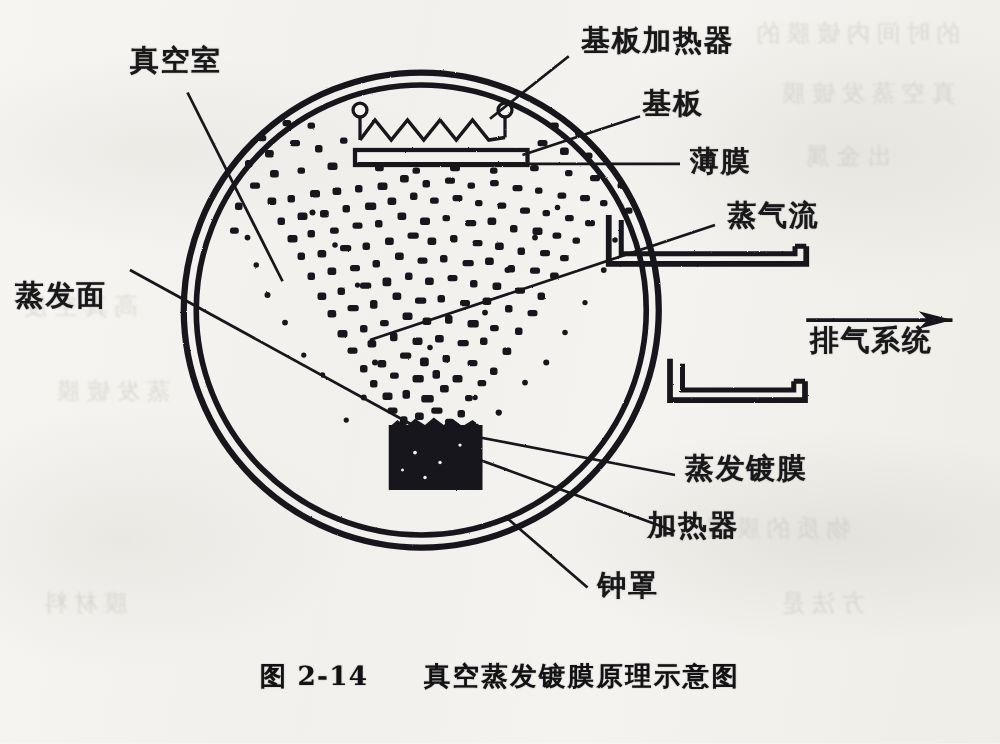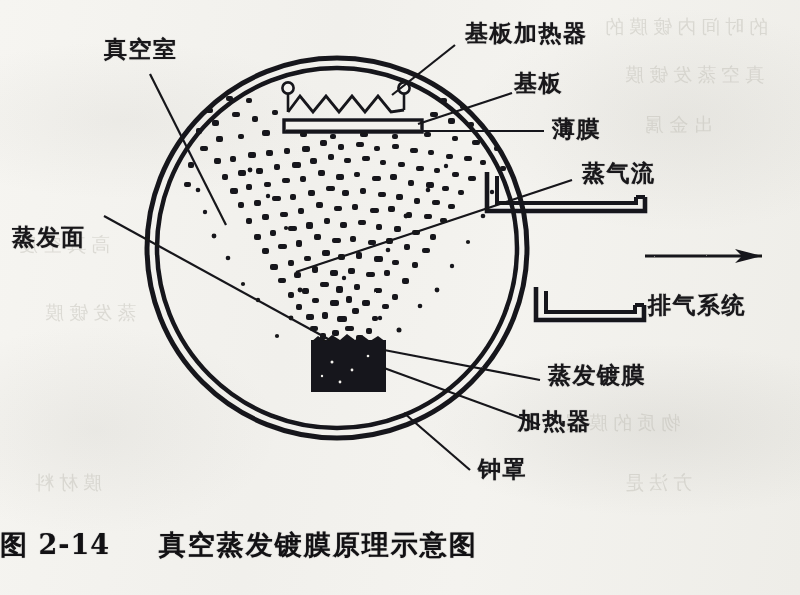--- a/index.html
+++ b/index.html
@@ -54,23 +54,23 @@
     letter-spacing: 1.5px;
     white-space: nowrap;
     line-height: 1;
     text-shadow: 0 0 1px rgba(20,20,20,.55);
   }
   #caption {
     position: absolute;
     left: 0;
     right: 0;
     top: 527px;
-    text-align: left;
+    text-align: center;
     color: #121114;
-    font-size: 27px;
+    font-size: 21px;
     font-weight: 700;
     letter-spacing: 2px;
     white-space: nowrap;
     text-shadow: 0 0 1px rgba(20,20,20,.5);
   }
   #caption .cap-num {
     letter-spacing: 1px;
     font-family: "DejaVu Serif", "Liberation Serif", serif;
   }
   #caption .cap-gap { display: inline-block; width: 26px; }
@@ -388,21 +388,21 @@
   <div class="cn-label" style="left:12px;  top:198px;margin-top:28px;">蒸发面</div>
 
   <div class="cn-label" style="left:465px; top:22px;text-align:center;">基板加热器</div>
 
   <div class="cn-label" style="left:514px; top:72px;">基板</div>
 
   <div class="cn-label" style="left:552px; top:118px;font-family:Liberation Serif, serif;">薄膜</div>
 
   <div class="cn-label" style="left:582px; top:162px;">蒸气流</div>
 
-  <div class="cn-label" style="left:648px; top:262px;margin-top:32px;">排气系统</div>
+  <div class="cn-label" style="left:648px; top:262px;">排气系统</div>
 
   <div class="cn-label" style="left:548px; top:364px;">蒸发镀膜</div>
 
   <div class="cn-label" style="left:518px; top:410px;">加热器</div>
 
   <div class="cn-label" style="left:478px; top:458px;">钟罩</div>
 
   <div id="caption">
     <span class="cap-num">图 2-14</span>
     <span class="cap-gap"></span>

